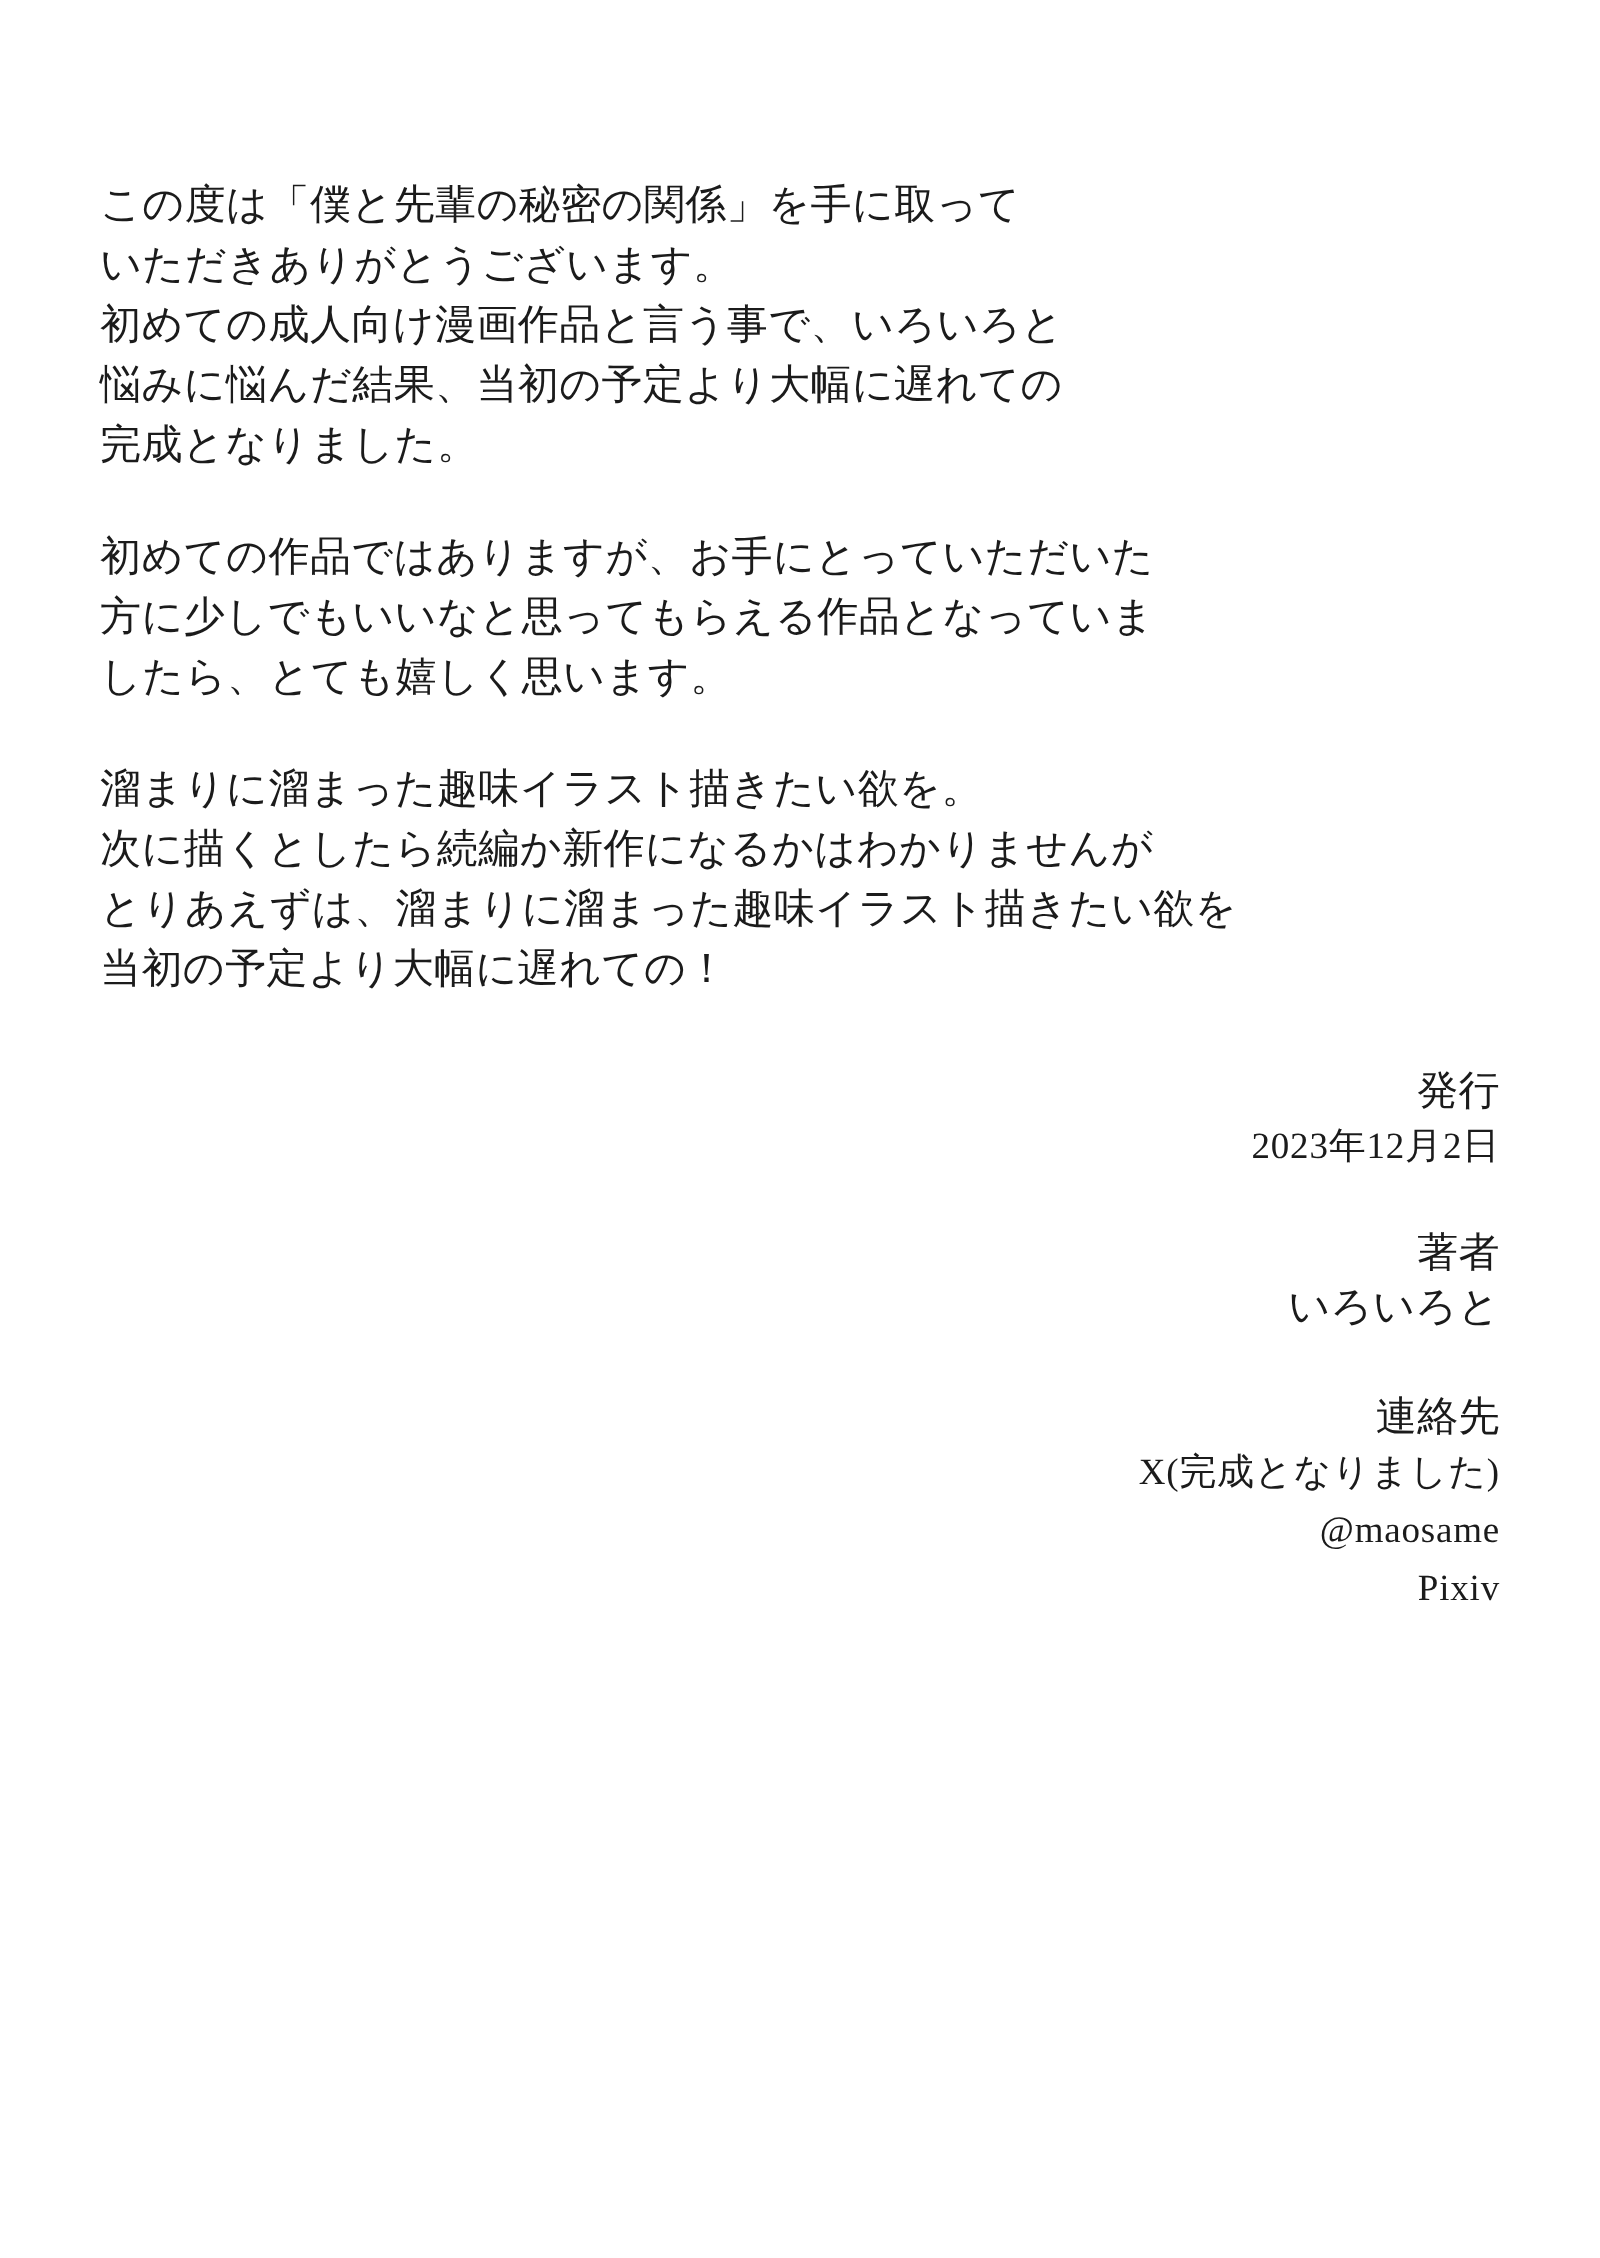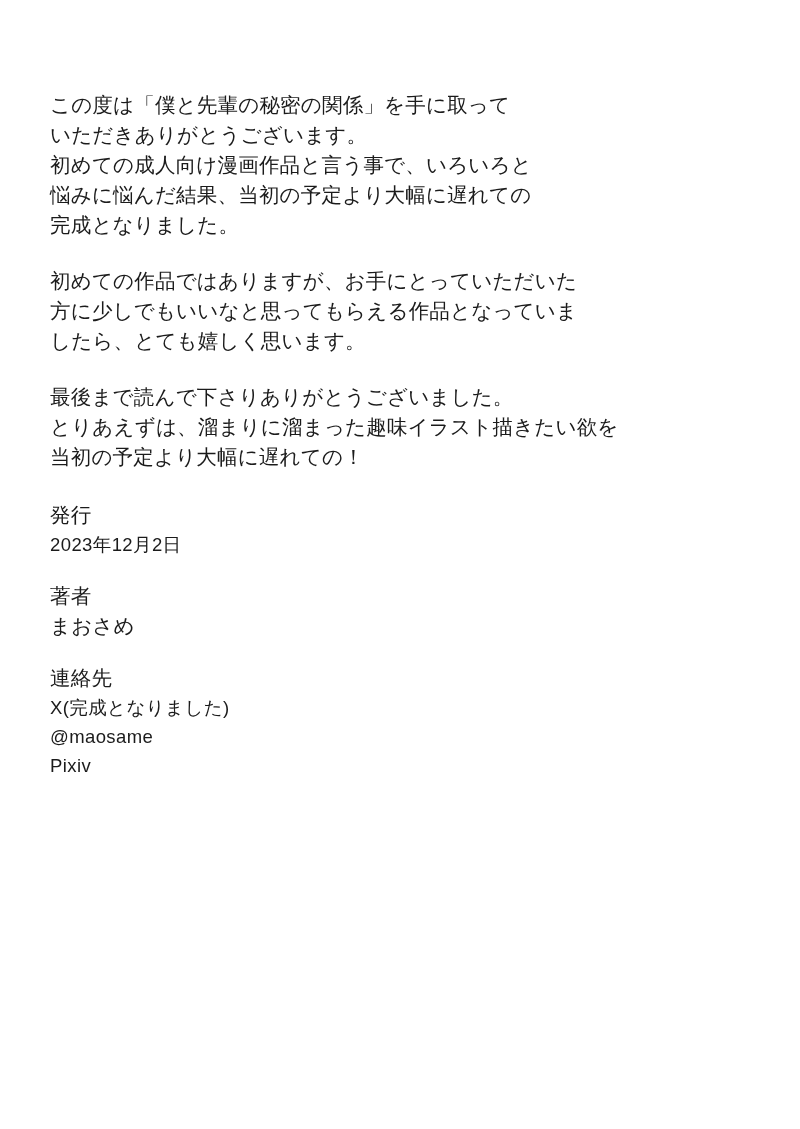--- a/index.html
+++ b/index.html
@@ -21,44 +21,45 @@
     top: 90px;
     width: 700px;
   }
   .para {
     margin: 0 0 26px 0;
   }
   .para:last-child {
     margin-bottom: 0;
   }
   .line {
-    font-family: Liberation Serif, serif;
+    font-family: Liberation Mono, monospace;
     font-size: 20.5px;
     line-height: 30px;
     color: #1b1b1b;
     letter-spacing: 0.2px;
     white-space: pre;
   }
   .heading {
     font-family: "DejaVu Sans", "Liberation Sans", sans-serif;
     font-size: 20.5px;
     line-height: 30px;
     color: #1b1b1b;
     letter-spacing: 0.2px;
   }
   .mono {
-    font-family: Liberation Sans, sans-serif;
+    font-family: Liberation Serif, serif;
     font-size: 18.5px;
     line-height: 29px;
     color: #1b1b1b;
     letter-spacing: 0.4px;
     white-space: pre;
   }
   .info-block {
     margin: 0 0 22px 0;
+    text-align: right;
   }
   .colophon {
     margin-top: 28px;
   }
 </style>
 </head>
 <body>
 
 <div class="page">
   <div class="content">
@@ -71,35 +72,36 @@
       <div class="line">完成となりました。</div>
     </div>
 
     <div class="para">
       <div class="line">初めての作品ではありますが、お手にとっていただいた</div>
       <div class="line">方に少しでもいいなと思ってもらえる作品となっていま</div>
       <div class="line">したら、とても嬉しく思います。</div>
     </div>
 
     <div class="para">
-      <div class="line">最後まで読んで下さりありがとうございました。</div>
+      <div class="line">溜まりに溜まった趣味イラスト描きたい欲を。</div>
+      <div class="line">次に描くとしたら続編か新作になるかはわかりませんが</div>
       <div class="line">とりあえずは、溜まりに溜まった趣味イラスト描きたい欲を</div>
       <div class="line">当初の予定より大幅に遅れての！</div>
     </div>
 
     <div class="colophon">
 
       <div class="info-block">
         <div class="heading">発行</div>
         <div class="mono">2023年12月2日</div>
       </div>
 
       <div class="info-block">
         <div class="heading">著者</div>
-        <div class="line">まおさめ</div>
+        <div class="line">いろいろと</div>
       </div>
 
       <div class="info-block">
         <div class="heading">連絡先</div>
         <div class="mono">X(完成となりました)</div>
         <div class="mono">@maosame</div>
         <div class="mono">Pixiv</div>
       </div>
 
     </div>

